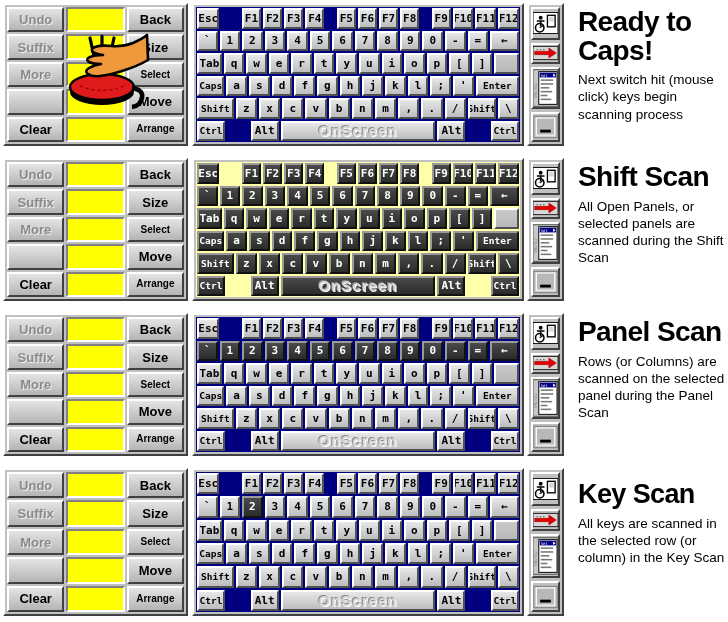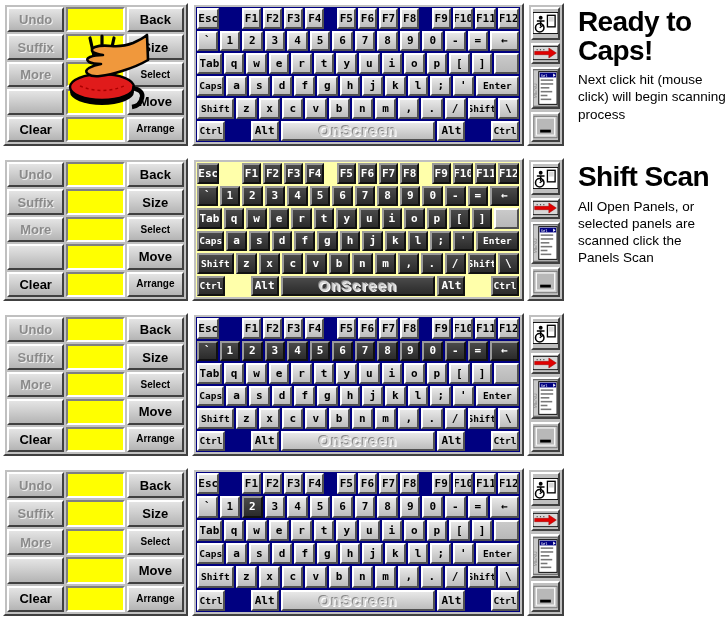--- a/index.html
+++ b/index.html
@@ -299,21 +299,21 @@
         <div class="icon-box" style="height: 31px;">
           <svg width="28" height="26" viewBox="0 0 28 26">
     <rect x="1" y="1" width="26" height="24" fill="#d0d0d0" stroke="#707070" stroke-width="1"></rect>
     <rect x="4" y="3" width="20" height="19" fill="#b8b8b8" stroke="#ffffff" stroke-width="1"></rect>
     <rect x="8" y="16" width="12" height="3.2" fill="#000"></rect>
   </svg>
         </div>
       </div>
       <div class="textcol" style="left: 578px; top: 8px; width: 148px;">
         <div class="head" style="font-size: 28px;">Ready to Caps!</div>
-        <p class="body-txt">Next click hit (mouse click) will begin scanning process</p>
+        <p class="body-txt">Next switch hit (mouse click) keys begin scanning process</p>
       </div>
     </div>
     <div class="sep" style="top: 153px;"></div>
     <div class="scan-row" style="position: absolute; left: 0px; top: 155px; height: 152px;">
       <div class="ctrl-panel" style="height: 143px;">
         <div class="ctrl-col left">
           <div class="ctrl-btn dim" style="flex: 1 1 0%;">Undo</div>
           <div class="ctrl-btn dim" style="flex: 1 1 0%;">Suffix</div>
           <div class="ctrl-btn dim" style="flex: 1 1 0%;">More</div>
           <div class="ctrl-btn blank" style="flex: 1 1 0%;"></div>
@@ -469,21 +469,21 @@
         <div class="icon-box" style="height: 31px;">
           <svg width="28" height="26" viewBox="0 0 28 26">
     <rect x="1" y="1" width="26" height="24" fill="#d0d0d0" stroke="#707070" stroke-width="1"></rect>
     <rect x="4" y="3" width="20" height="19" fill="#b8b8b8" stroke="#ffffff" stroke-width="1"></rect>
     <rect x="8" y="16" width="12" height="3.2" fill="#000"></rect>
   </svg>
         </div>
       </div>
       <div class="textcol" style="left: 578px; top: 8px; width: 148px;">
         <div class="head" style="font-size: 28px;">Shift Scan</div>
-        <p class="body-txt">All Open Panels, or selected panels are scanned click the Panels Scan</p>
+        <p class="body-txt">All Open Panels, or selected panels are scanned during the Shift Scan</p>
       </div>
     </div>
     <div class="sep" style="top: 308px;"></div>
     <div class="scan-row" style="position: absolute; left: 0px; top: 310px; height: 152px;">
       <div class="ctrl-panel" style="height: 143px;">
         <div class="ctrl-col left">
           <div class="ctrl-btn dim" style="flex: 1 1 0%;">Undo</div>
           <div class="ctrl-btn dim" style="flex: 1 1 0%;">Suffix</div>
           <div class="ctrl-btn dim" style="flex: 1 1 0%;">More</div>
           <div class="ctrl-btn blank" style="flex: 1 1 0%;"></div>
@@ -637,20 +637,24 @@
   </svg>
         </div>
         <div class="icon-box" style="height: 31px;">
           <svg width="28" height="26" viewBox="0 0 28 26">
     <rect x="1" y="1" width="26" height="24" fill="#d0d0d0" stroke="#707070" stroke-width="1"></rect>
     <rect x="4" y="3" width="20" height="19" fill="#b8b8b8" stroke="#ffffff" stroke-width="1"></rect>
     <rect x="8" y="16" width="12" height="3.2" fill="#000"></rect>
   </svg>
         </div>
       </div>
+      <div class="textcol" style="left: 578px; top: 8px; width: 148px;">
+        <div class="head" style="font-size: 28px;">Panel Scan</div>
+        <p class="body-txt">Rows (or Columns) are scanned on the selected panel during the Panel Scan</p>
+      </div>
     </div>
     <div class="sep" style="top: 463px;"></div>
     <div class="scan-row" style="position: absolute; left: 0px; top: 465px; height: 157px;">
       <div class="ctrl-panel" style="height: 148px;">
         <div class="ctrl-col left">
           <div class="ctrl-btn dim" style="flex: 1 1 0%;">Undo</div>
           <div class="ctrl-btn dim" style="flex: 1 1 0%;">Suffix</div>
           <div class="ctrl-btn dim" style="flex: 1 1 0%;">More</div>
           <div class="ctrl-btn blank" style="flex: 1 1 0%;"></div>
           <div class="ctrl-btn" style="flex: 1 1 0%;">Clear</div>
@@ -803,14 +807,18 @@
   </svg>
         </div>
         <div class="icon-box" style="height: 31px;">
           <svg width="28" height="26" viewBox="0 0 28 26">
     <rect x="1" y="1" width="26" height="24" fill="#d0d0d0" stroke="#707070" stroke-width="1"></rect>
     <rect x="4" y="3" width="20" height="19" fill="#b8b8b8" stroke="#ffffff" stroke-width="1"></rect>
     <rect x="8" y="16" width="12" height="3.2" fill="#000"></rect>
   </svg>
         </div>
       </div>
+      <div class="textcol" style="left: 578px; top: 16px; width: 148px;">
+        <div class="head" style="font-size: 27px;">Key Scan</div>
+        <p class="body-txt">All keys are scanned in the selected row (or column) in the Key Scan</p>
+      </div>
     </div>
   </div>
 
 </body></html>

